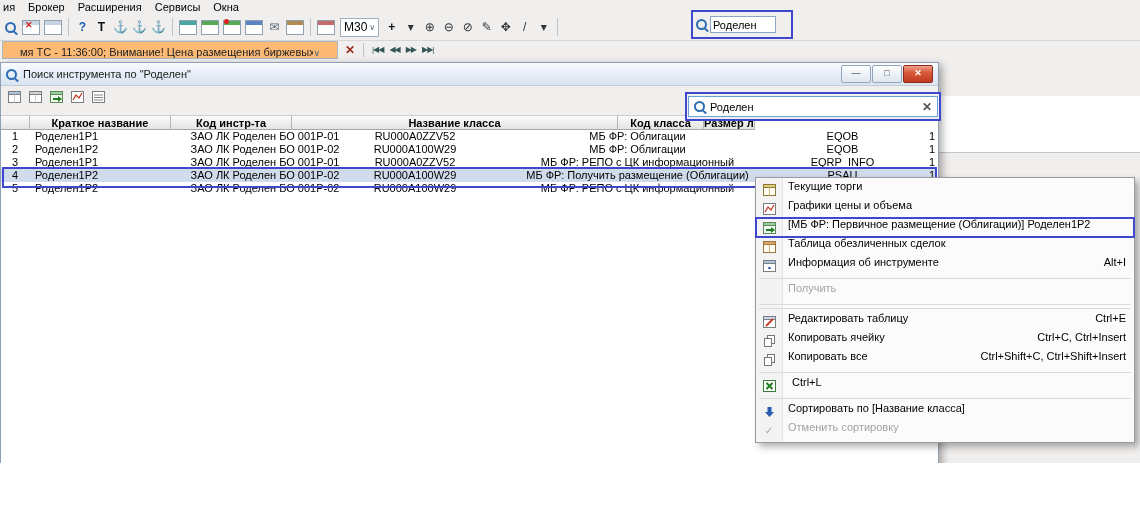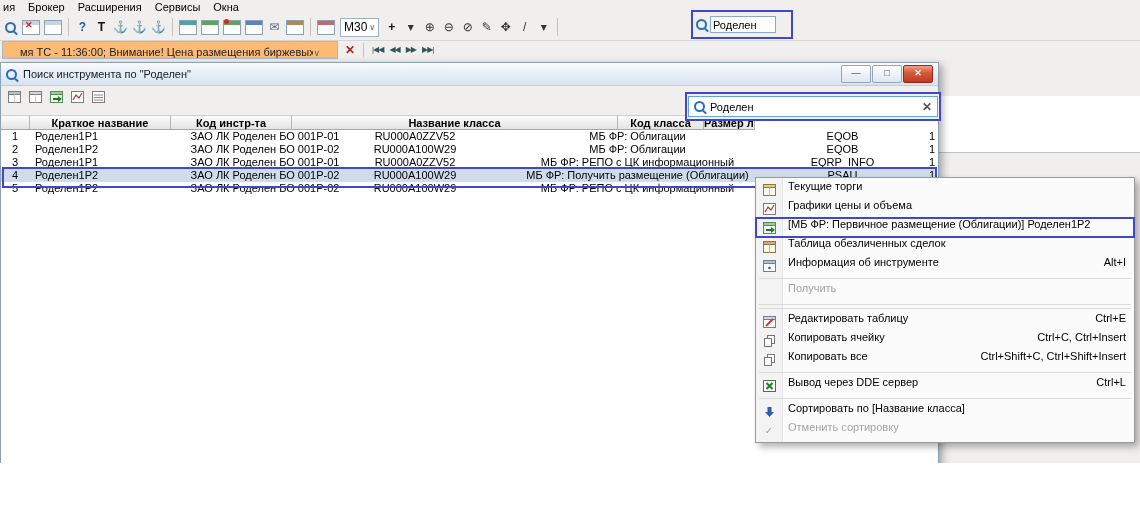--- a/index.html
+++ b/index.html
@@ -451,21 +451,20 @@
 
     <div class="mi-sep"></div>
 
     <div class="mi">
       <span class="mi-icon">
         <svg width="13" height="12">
             <rect x="0.5" y="0.5" width="12" height="11" fill="#fff" stroke="#3a7d3a"></rect>
             <path d="M3.5 3 L9.5 9 M9.5 3 L3.5 9" stroke="#1e7d1e" stroke-width="2"></path>
           </svg>
       </span>
-      <span class="mi-label">Вывод через DDE сервер</span>
       <span class="mi-short">Ctrl+L</span>
     </div>
 
     <div class="mi-sep"></div>
 
     <div class="mi">
       <span class="mi-icon">
         <svg width="11" height="12">
             <path d="M5.5 11 L1 6 H3.5 V1 H7.5 V6 H10 Z" fill="#2a5db0"></path>
           </svg>

